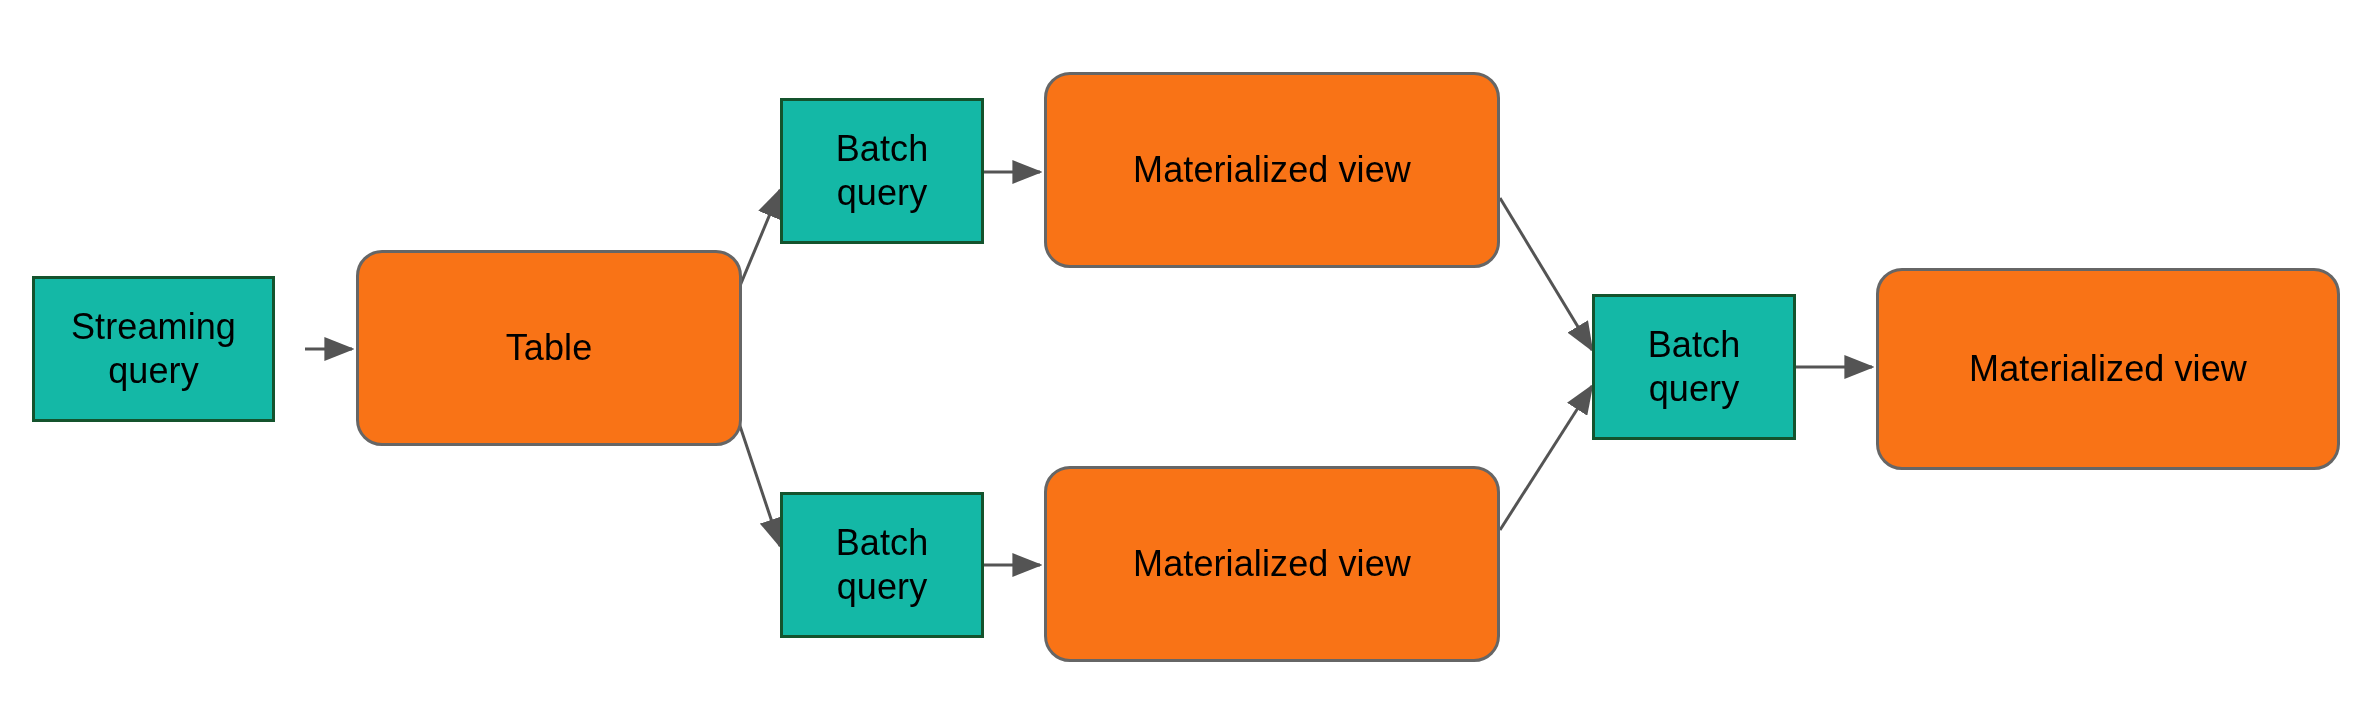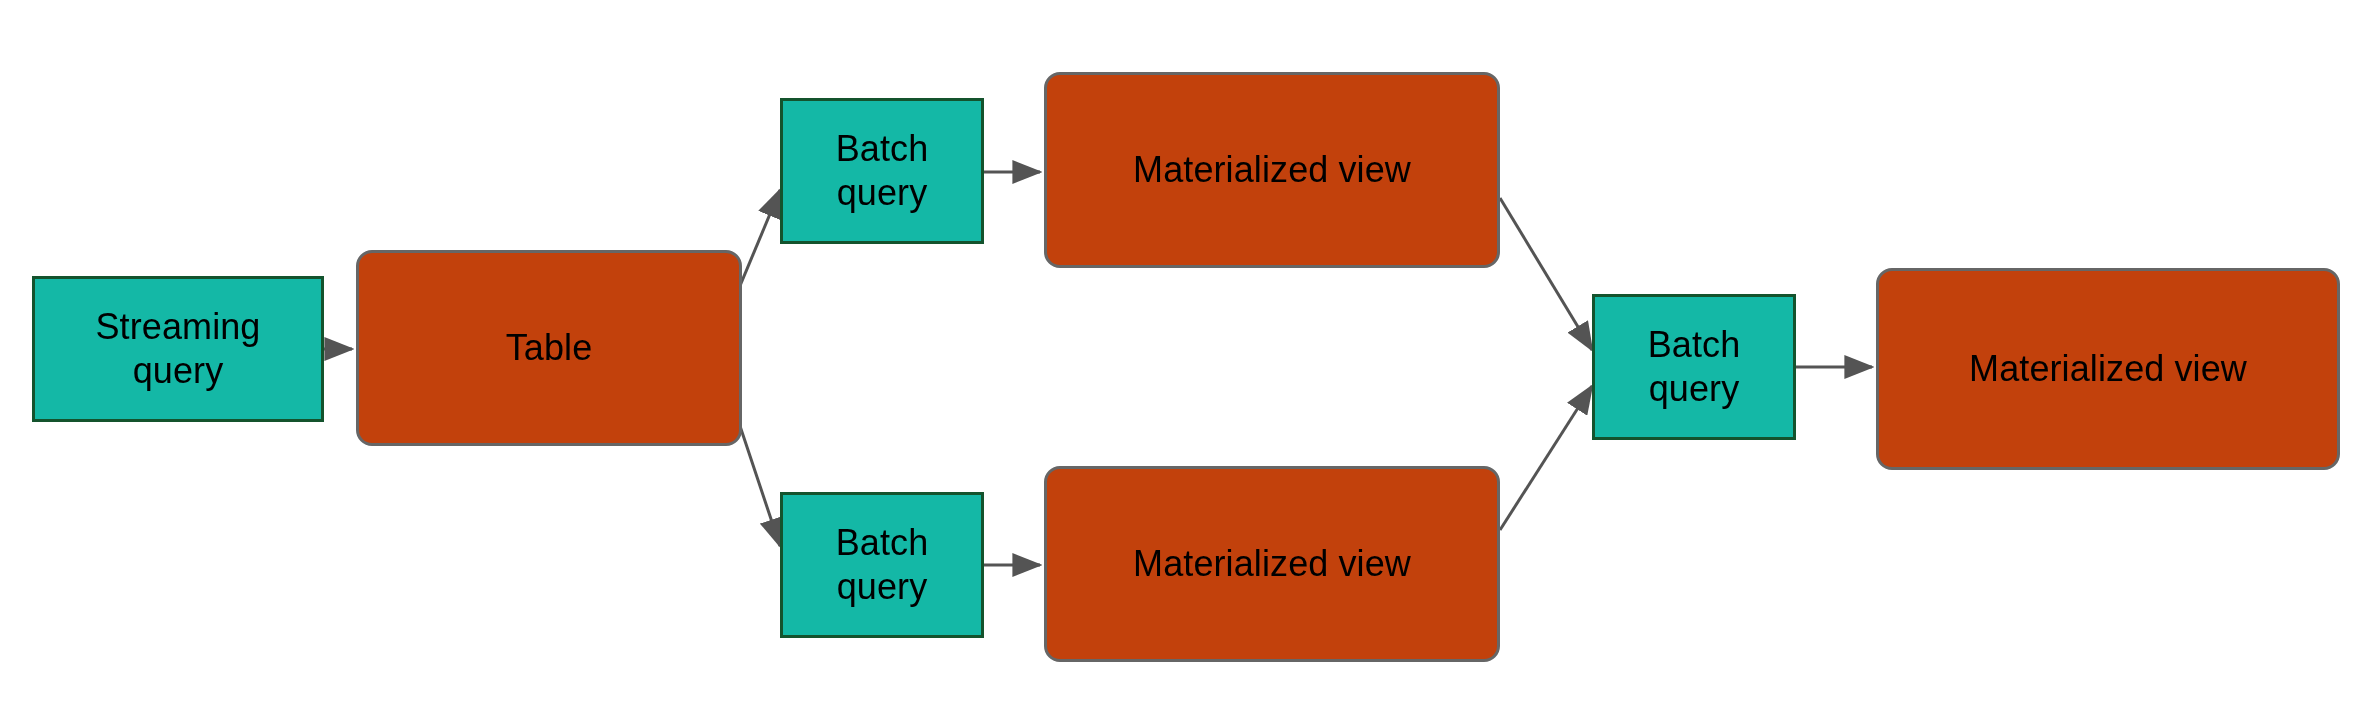--- a/index.html
+++ b/index.html
@@ -37,23 +37,23 @@
     line-height: 1.22;
     letter-spacing: 0.1px;
     white-space: pre-line;
   }
   .node.process {
     background: #14b8a6;
     border: 3px solid #14532d;
     border-radius: 0;
   }
   .node.store {
-    background: #c2410c;
+    background: #f97316;
     border: 3px solid #666666;
-    border-radius: 16px;
+    border-radius: 26px;
   }
 </style>
 </head>
 <body>
 
 <div id="canvas">
 
   <svg id="edge-layer" viewBox="0 0 2370 720">
     <defs>
       <marker id="arrowhead" markerWidth="10" markerHeight="8" refX="9.2" refY="4" orient="auto" markerUnits="strokeWidth">
@@ -65,21 +65,21 @@
         <line x1="714" y1="348" x2="780" y2="190" marker-end="url(#arrowhead)"></line>
         <line x1="714" y1="348" x2="780" y2="546" marker-end="url(#arrowhead)"></line>
         <line x1="984" y1="172" x2="1040" y2="172" marker-end="url(#arrowhead)"></line>
         <line x1="984" y1="565" x2="1040" y2="565" marker-end="url(#arrowhead)"></line>
         <line x1="1500" y1="198" x2="1592" y2="350" marker-end="url(#arrowhead)"></line>
         <line x1="1500" y1="530" x2="1592" y2="386" marker-end="url(#arrowhead)"></line>
         <line x1="1796" y1="367" x2="1872" y2="367" marker-end="url(#arrowhead)"></line>
       </g>
   </svg>
 
-  <div class="node process" style="left: 32px; top: 276px; width: 292px; height: 146px;">
+  <div class="node process" style="left: 32px; top: 276px; width: 243px; height: 146px;">
     <span>Streaming
 query</span>
   </div>
   <div class="node store" style="left: 356px; top: 250px; width: 386px; height: 196px;">
     <span>Table</span>
   </div>
   <div class="node process" style="left: 780px; top: 98px; width: 204px; height: 146px;">
     <span>Batch
 query</span>
   </div>

